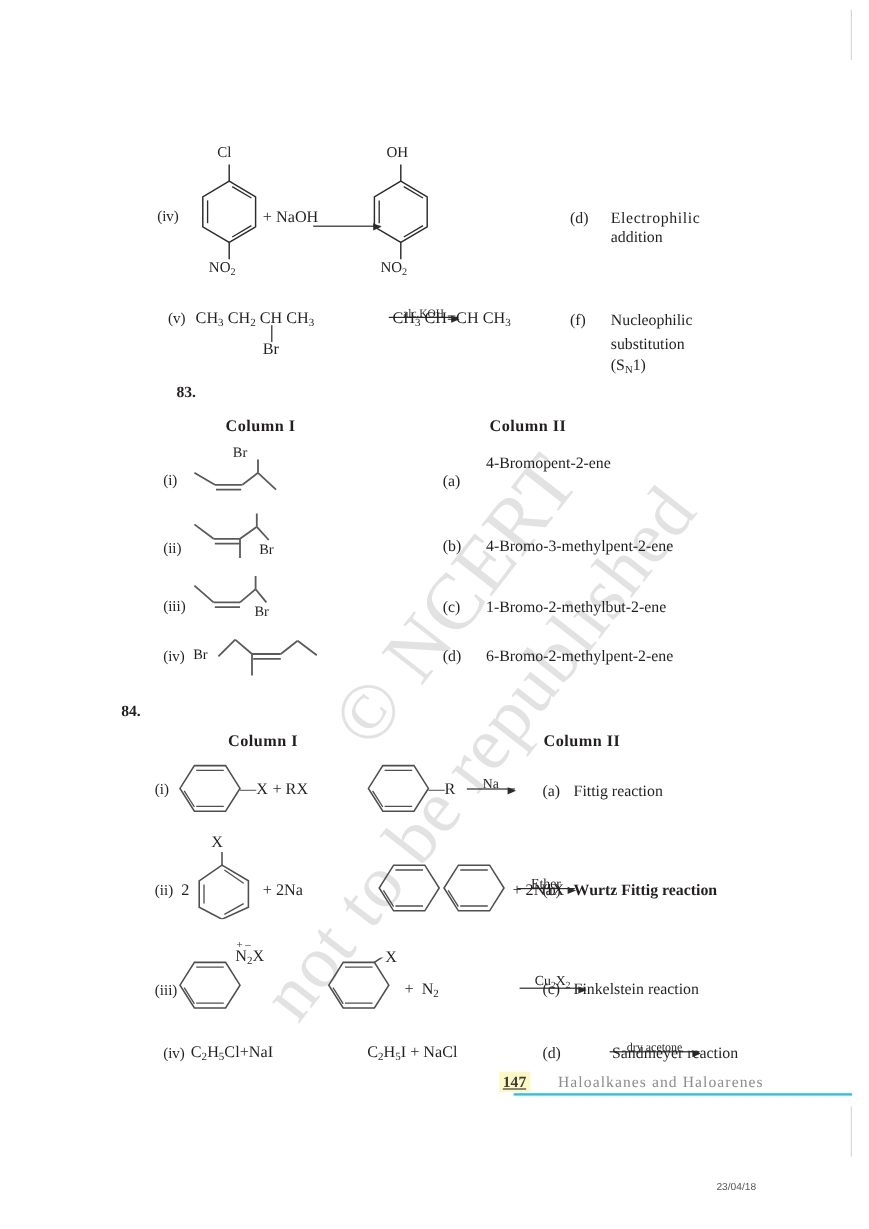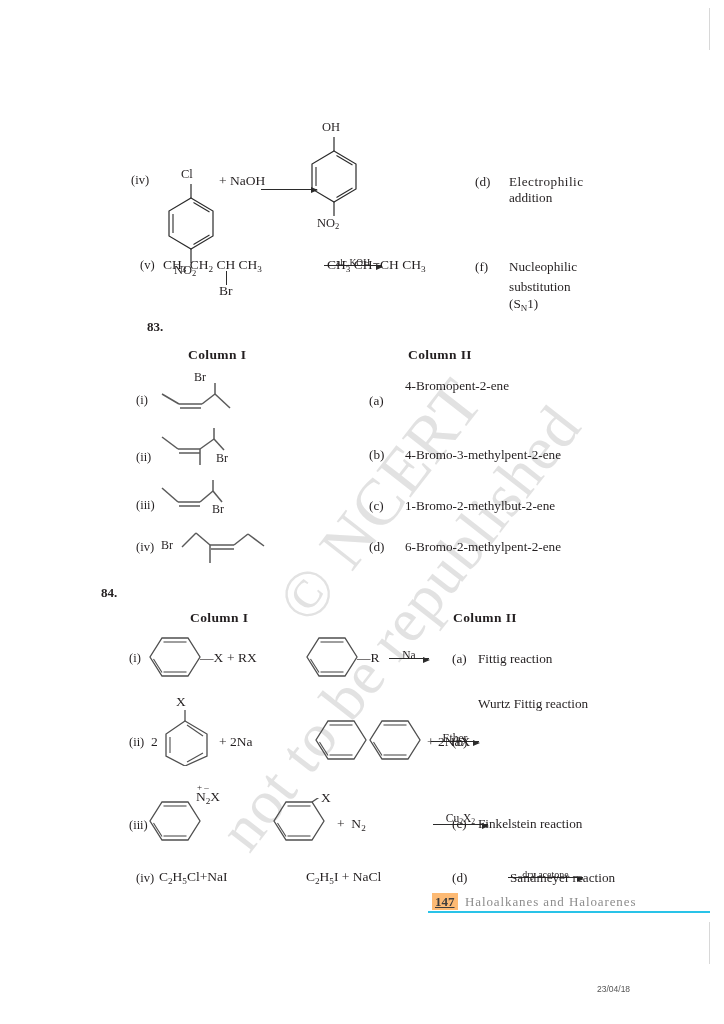--- a/index.html
+++ b/index.html
@@ -66,22 +66,22 @@
   }
   .arrow .above {
     position: absolute; bottom: 3px; left: 50%; transform: translateX(-50%);
     font-size: 9.5px; white-space: nowrap;
   }
   .arrow .above.big { font-size: 11.5px; }
 
   
   .footer-rule { position: absolute; left: 428px; top: 911px; width: 282px; height: 2.2px; background: #29c3e8; }
   .page-badge {
-    position: absolute; left: 432px; top: 893px;
-    background: #fdba74; color: #3d3d3d; font-weight: bold;
+    position: absolute; left: 416px; top: 893px;
+    background: #fef9c3; color: #3d3d3d; font-weight: bold;
     font-size: 13px; padding: 0 3px; line-height: 17px; text-decoration: underline;
   }
   .footer-title {
     position: absolute; left: 465px; top: 893px;
     color: #8c8c8c; font-size: 13px; letter-spacing: .9px; line-height: 17px;
   }
   .datestamp {
     position: absolute; left: 597px; top: 984px;
     font-family: "Liberation Sans", sans-serif;
     font-size: 8.5px; color: #555;
@@ -100,21 +100,21 @@
     <div class="wm-text wm-repub">not to be republished</div>
   </div>
 
   <div class="content">
 
     
     <div class="abs roman" style="left:131px; top:173px;">(iv)</div>
 
     
     <div class="abs" style="left:160px; top:120px;">
-      <div style="position:relative; width:70px; height:110px;margin-top:47px;">
+      <div style="position:relative; width:70px; height:110px;">
         <div style="position:absolute; left:21px; top:0px; font-size:12.5px;">Cl</div>
         <svg width="70" height="110" viewBox="0 0 70 110">
           <line x1="31" y1="17" x2="31" y2="31" stroke="#2b2b2b" stroke-width="1.2"></line>
           <polygon points="31,31 53,44 53,69 31,82 9,69 9,44" fill="none" stroke="#2b2b2b" stroke-width="1.2"></polygon>
           <line x1="13" y1="47" x2="13" y2="66" stroke="#2b2b2b" stroke-width="1.1"></line>
           <line x1="33.5" y1="35.5" x2="49.5" y2="45" stroke="#2b2b2b" stroke-width="1.1"></line>
           <line x1="33.5" y1="77.5" x2="49.5" y2="68" stroke="#2b2b2b" stroke-width="1.1"></line>
           <line x1="31" y1="82" x2="31" y2="96" stroke="#2b2b2b" stroke-width="1.2"></line>
         </svg>
         <div style="position:absolute; left:14px; top:96px; font-size:12.5px;"><span>NO</span><sub>2</sub></div>
@@ -372,21 +372,21 @@
       <span class="shaft" style="width:75px; margin-top:12px;"></span><span class="head" style="top:auto; bottom:1px; transform:none;"></span>
     </div>
 
     <div class="abs chem" style="left:306px; top:869px;">C<sub>2</sub>H<sub>5</sub>I + NaCl</div>
 
     
     <div class="abs opt" style="left:452px; top:651px;">(a)</div>
     <div class="abs opt" style="left:478px; top:651px;">Fittig reaction</div>
 
     <div class="abs opt" style="left:452px; top:734px;">(b)</div>
-    <div class="abs opt" style="left:478px; top:696px;">Wurtz Fittig reaction</div>
+    <div class="abs opt" style="left:478px; top:734px;font-weight:bold;">Wurtz Fittig reaction</div>
 
     <div class="abs opt" style="left:452px; top:816px;">(c)</div>
     <div class="abs opt" style="left:478px; top:816px;">Finkelstein reaction</div>
 
     <div class="abs opt" style="left:452px; top:870px;">(d)</div>
     <div class="abs opt" style="left:478px; top:870px;margin-left:32px;">Sandmeyer reaction</div>
 
     
     <div class="footer-rule"></div>
     <div class="page-badge">147</div>

